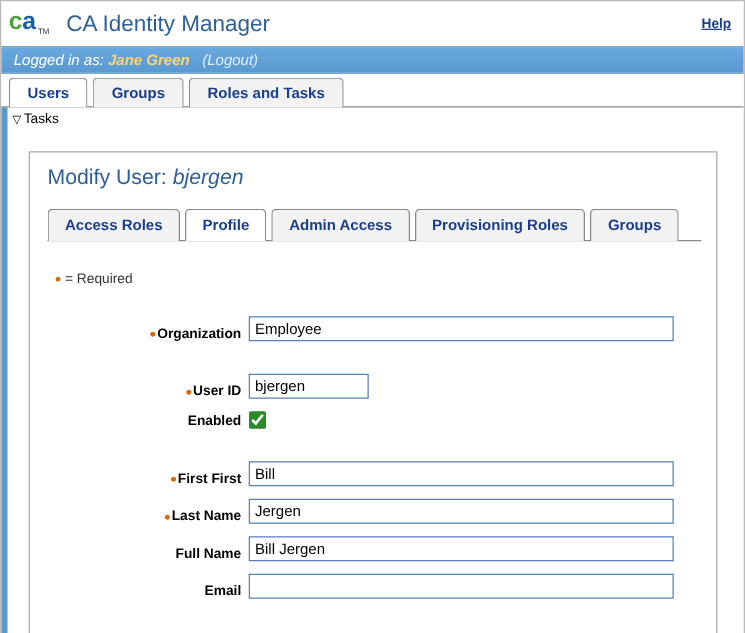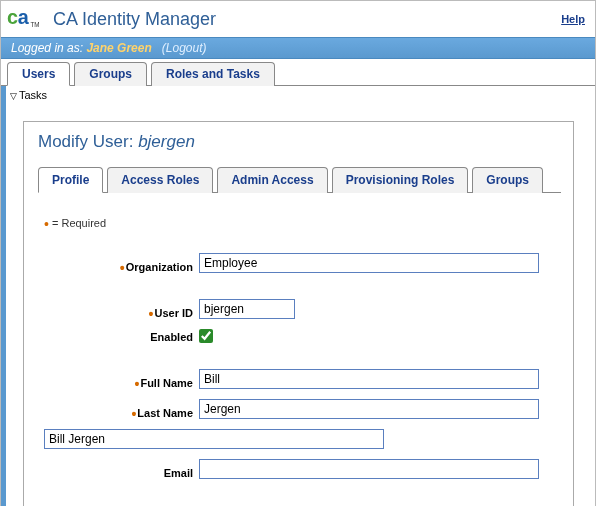--- a/index.html
+++ b/index.html
@@ -179,22 +179,22 @@
   <span class="tri">▽</span><span>Tasks</span>
 </div>
 
 <div class="content-wrap">
   <div class="content">
     <div class="page-title">
       <span>Modify User: </span><span class="uid">bjergen</span>
     </div>
 
     <div class="sub-tabs">
+      <div class="sub-tab">Access Roles</div>
       <div class="sub-tab active">Profile</div>
-      <div class="sub-tab">Access Roles</div>
       <div class="sub-tab">Admin Access</div>
       <div class="sub-tab">Provisioning Roles</div>
       <div class="sub-tab">Groups</div>
     </div>
 
     <div class="form-area">
       <div class="required-note">
         <span class="req-dot">•</span><span> = Required</span>
       </div>
 
@@ -211,30 +211,31 @@
       </div>
 
       <div class="field-row">
         <div class="field-label"><span>Enabled</span></div>
         <input type="checkbox" checked="" style="">
       </div>
 
       <div class="gap"></div>
 
       <div class="field-row">
-        <div class="field-label"><span class="req-dot">•</span><span>Full Name</span></div>
+        <div class="field-label"><span class="req-dot">•</span><span>First First</span></div>
         <input type="text" class="in-wide" value="Bill" style="">
       </div>
 
       <div class="field-row">
         <div class="field-label"><span class="req-dot">•</span><span>Last Name</span></div>
         <input type="text" class="in-wide" value="Jergen" style="">
       </div>
 
       <div class="field-row">
+        <div class="field-label"><span>Full Name</span></div>
         <input type="text" class="in-wide" value="Bill Jergen" style="">
       </div>
 
       <div class="field-row">
         <div class="field-label"><span>Email</span></div>
         <input type="text" class="in-wide" value="" style="">
       </div>
 
     </div>
   </div>

